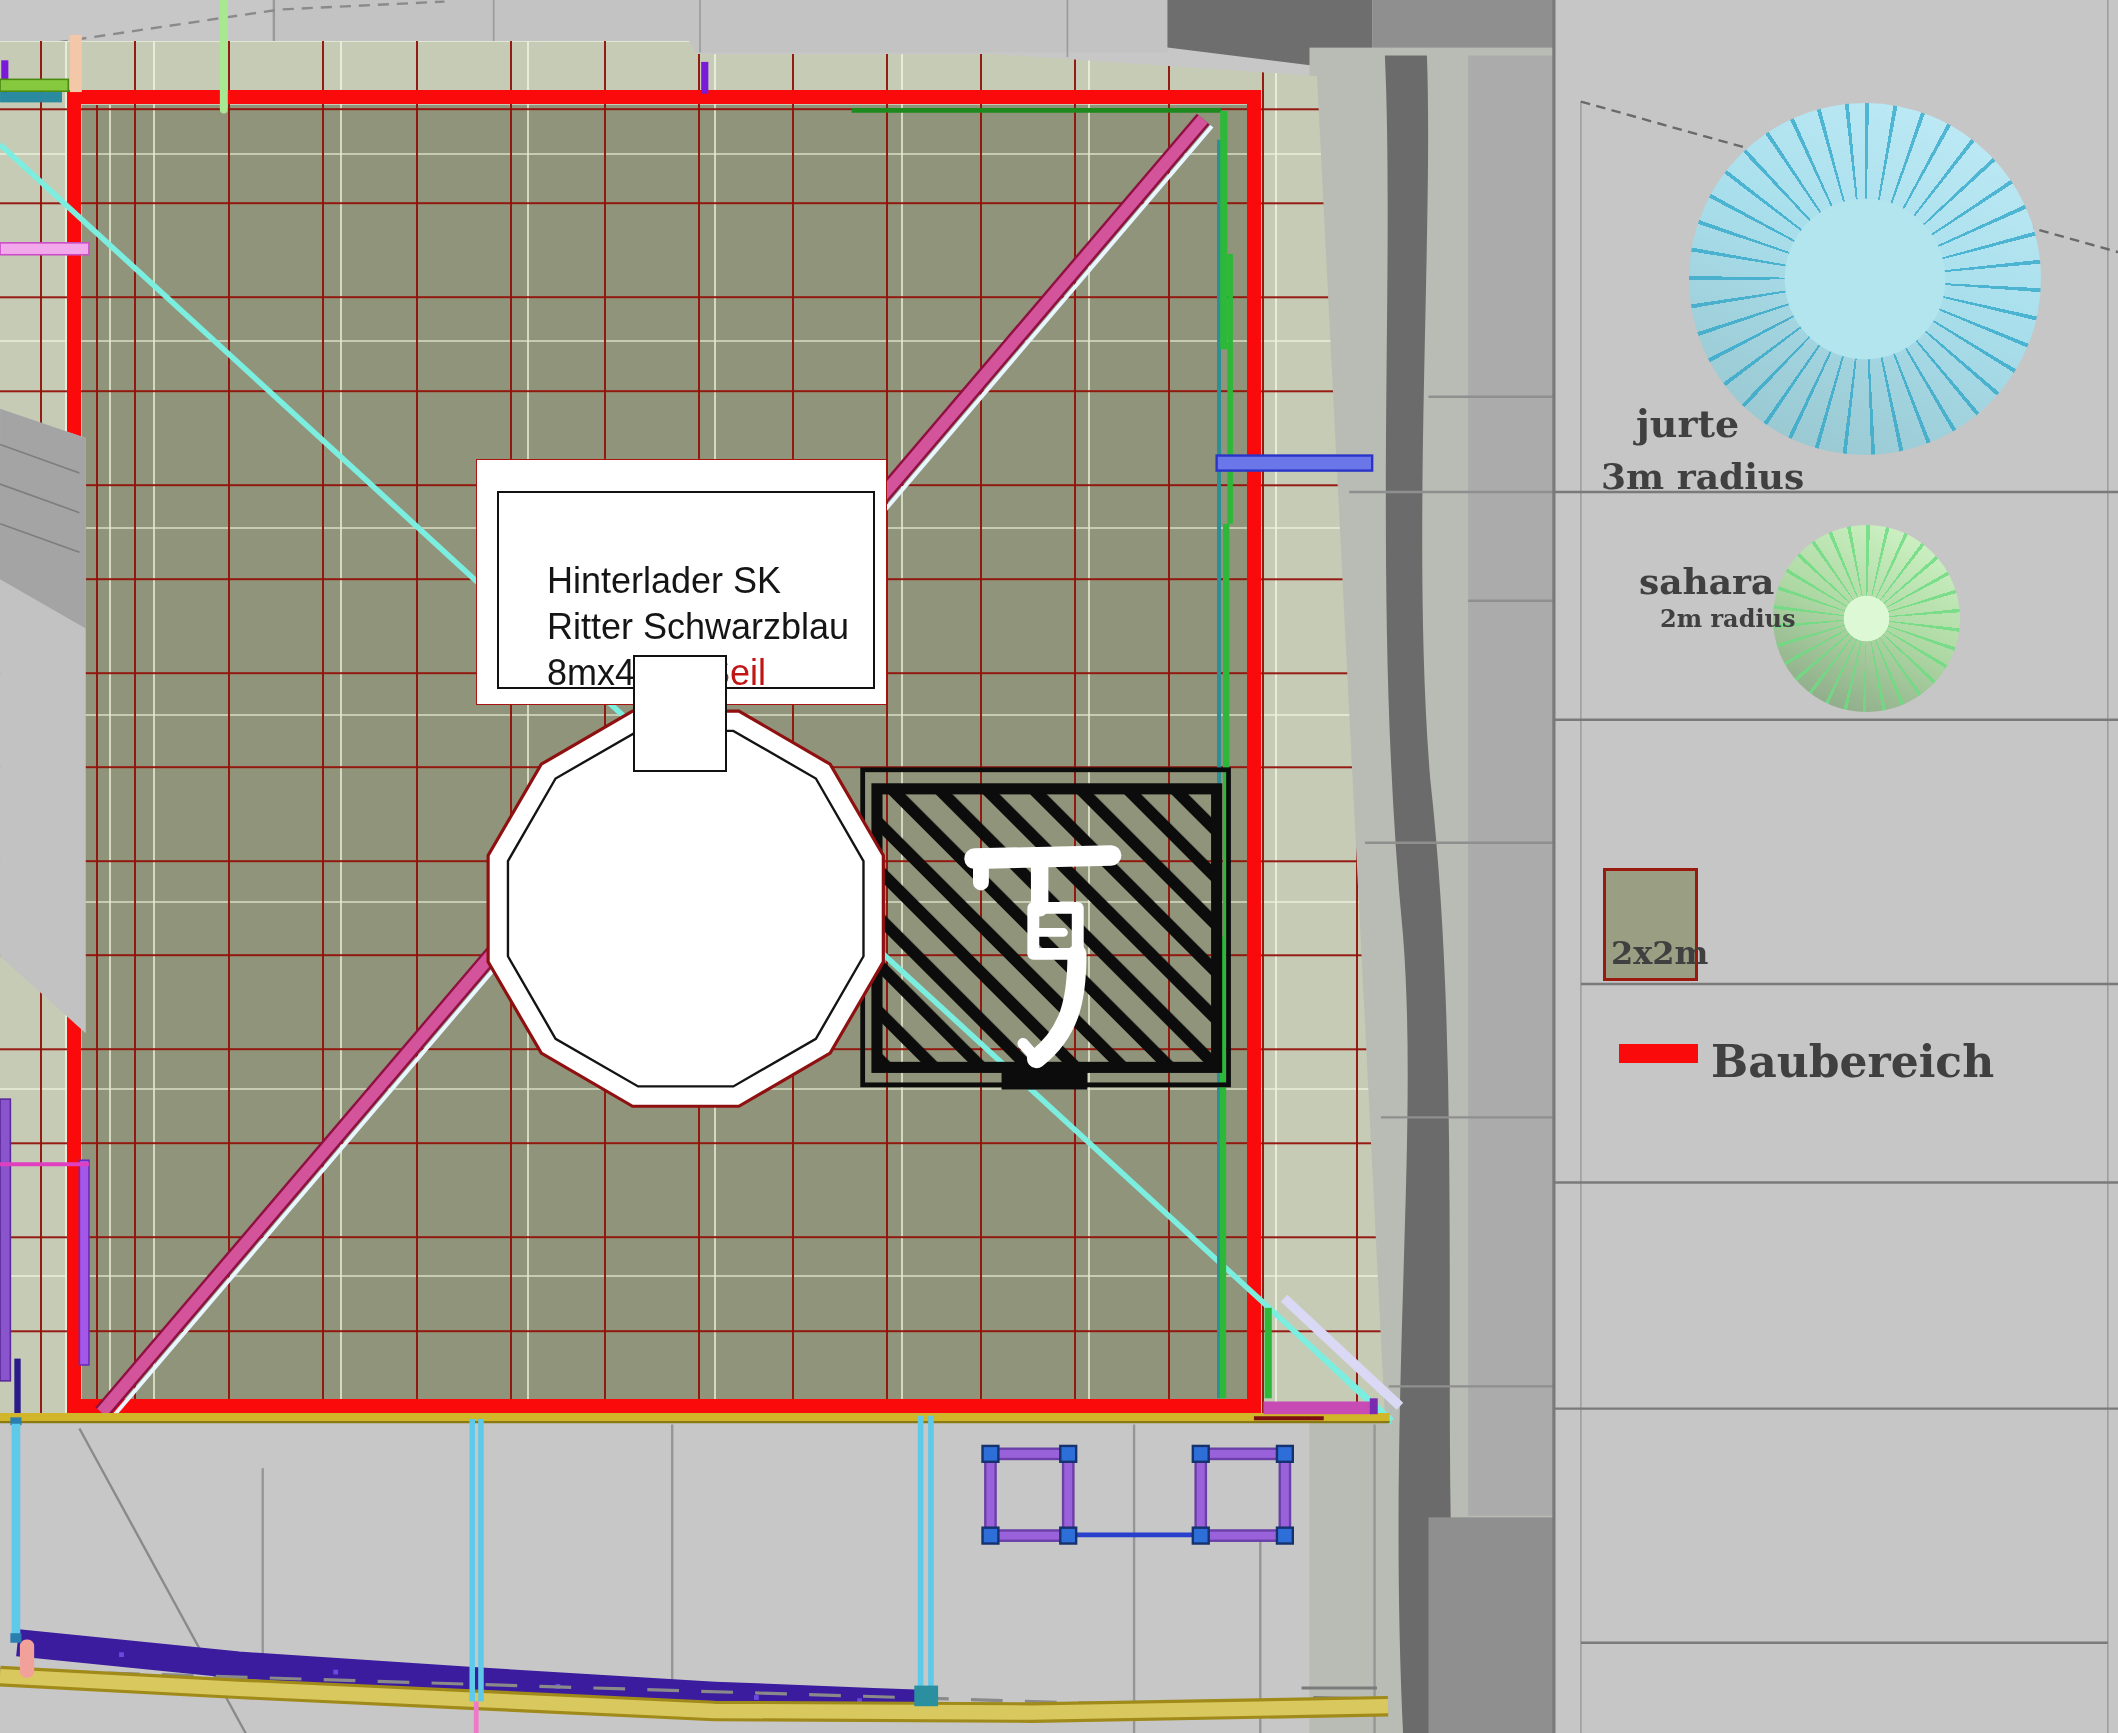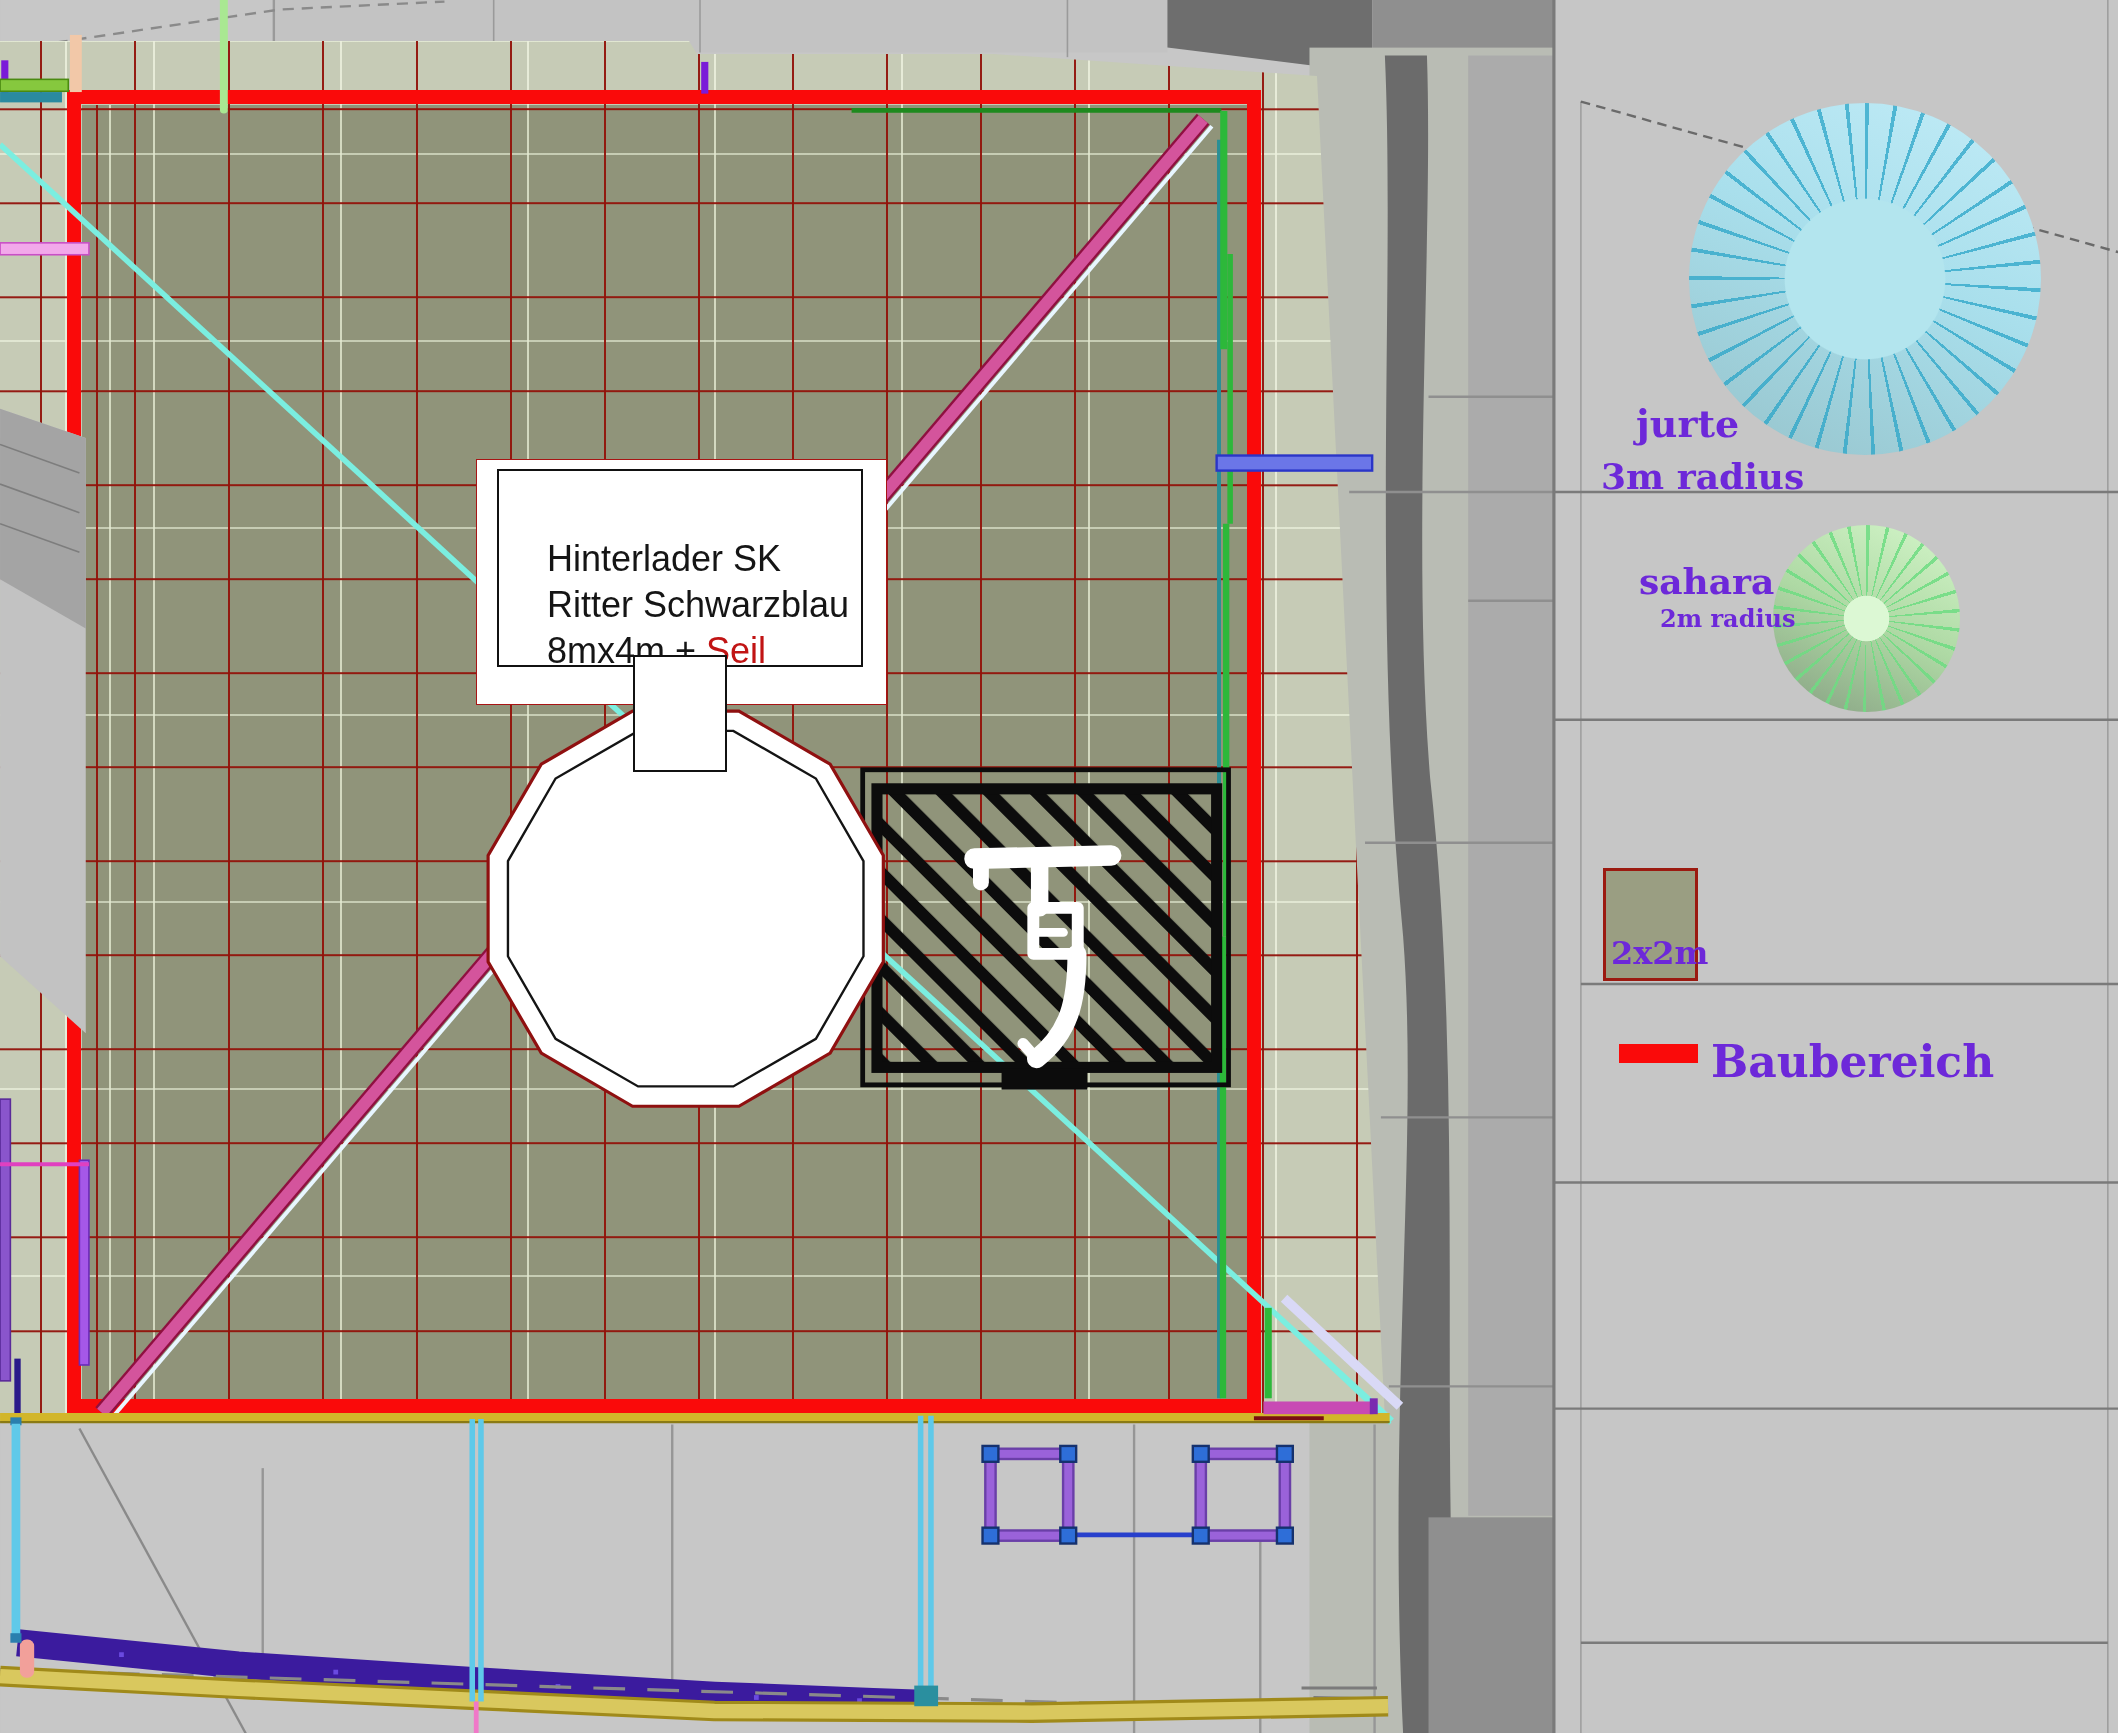--- a/index.html
+++ b/index.html
@@ -25,29 +25,29 @@
       repeating-linear-gradient(to right, rgba(228,234,210,.8) 0 2.4px, transparent 2.4px 187px),
       repeating-linear-gradient(to bottom, rgba(228,234,210,.65) 0 2.4px, transparent 2.4px 187px);
     background-position:52px 0,0 3.2px,71px 0,0 48px;}
 
   #baubereich-rect{position:absolute;left:67px;top:90px;width:1166px;height:1295px;
     border:14.3px solid #fa0a0a;z-index:3;}
 
   
   .label-box{position:absolute;left:476px;top:459px;width:409px;height:244px;background:#fff;
     border:1.6px solid #a81414;z-index:5;}
-  .label-box-inner{position:absolute;left:20px;top:9px;width:362px;height:194px;border:2.4px solid #111;}
+  .label-box-inner{position:absolute;left:20px;top:31px;width:362px;height:194px;border:2.4px solid #111;padding-left:12px;}
   .label-text{position:absolute;left:48px;top:65px;font-size:36px;line-height:46px;color:#151515;white-space:nowrap;}
   .connector-square{position:absolute;left:633px;top:655px;width:90px;height:113px;background:#fff;
     border:2.4px solid #111;z-index:6;}
   .gnh-text{position:absolute;left:568px;top:820px;font-size:36px;line-height:51px;color:#151515;z-index:5;white-space:nowrap;}
   .red-txt{color:#c11414;}
 
   
-  .legend-text{position:absolute;font-family:"DejaVu Serif",serif;font-weight:bold;color:#6d28d9;z-index:5;white-space:nowrap;}
+  .legend-text{position:absolute;font-family:"DejaVu Serif",serif;font-weight:bold;color:#404040;z-index:5;white-space:nowrap;}
   #jurte-circle{position:absolute;left:1689px;top:103px;width:352px;height:352px;border-radius:50%;z-index:4;
     background:
       radial-gradient(circle,#b3e5ee 0 32%,rgba(0,0,0,0) 32.5%),
       repeating-conic-gradient(rgba(43,165,200,.75) 0deg 1.3deg, rgba(0,0,0,0) 1.3deg 9.3deg),
       linear-gradient(205deg,#c2ecf7 0%,#a9dfec 45%,#96c3cb 100%);}
   #sahara-circle{position:absolute;left:1773px;top:525px;width:187px;height:187px;border-radius:50%;z-index:4;
     background:
       radial-gradient(circle,#dcf8d4 0 17%,rgba(0,0,0,0) 17.5%),
       repeating-conic-gradient(rgba(110,220,130,.85) 0deg 2.2deg, rgba(0,0,0,0) 2.2deg 12deg),
       linear-gradient(205deg,#d4f6ca 0%,#aed9a4 50%,#87a083 100%);}

